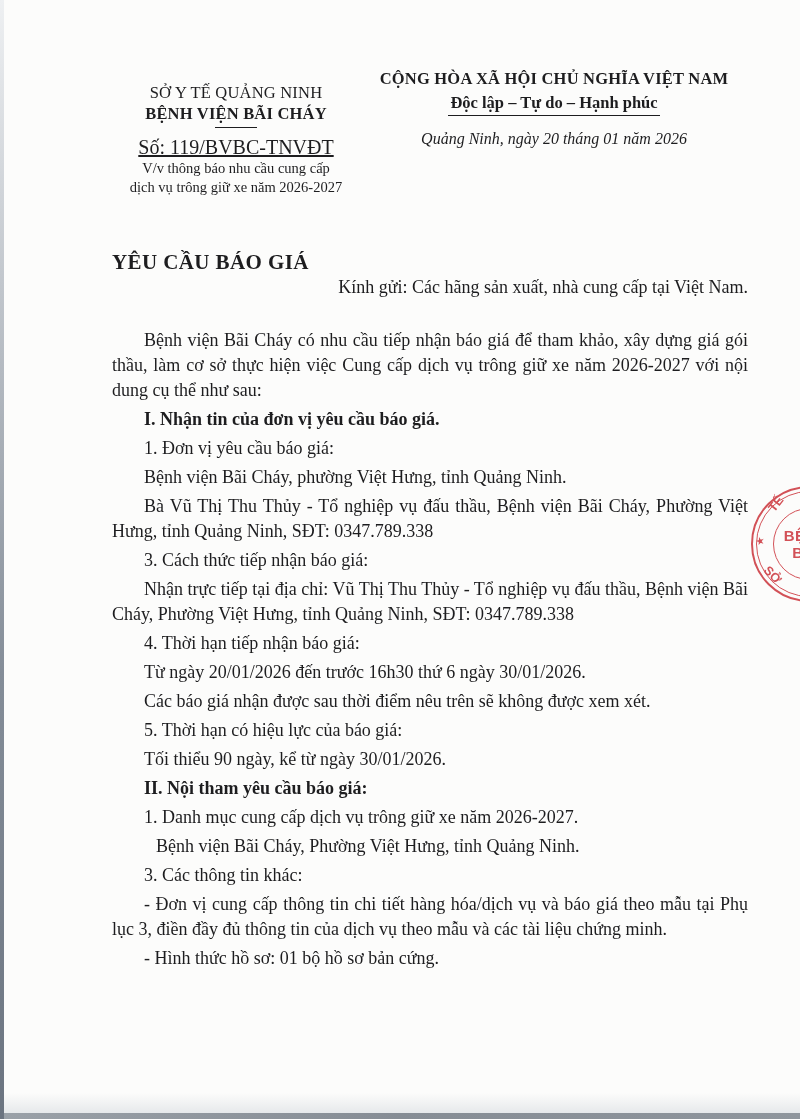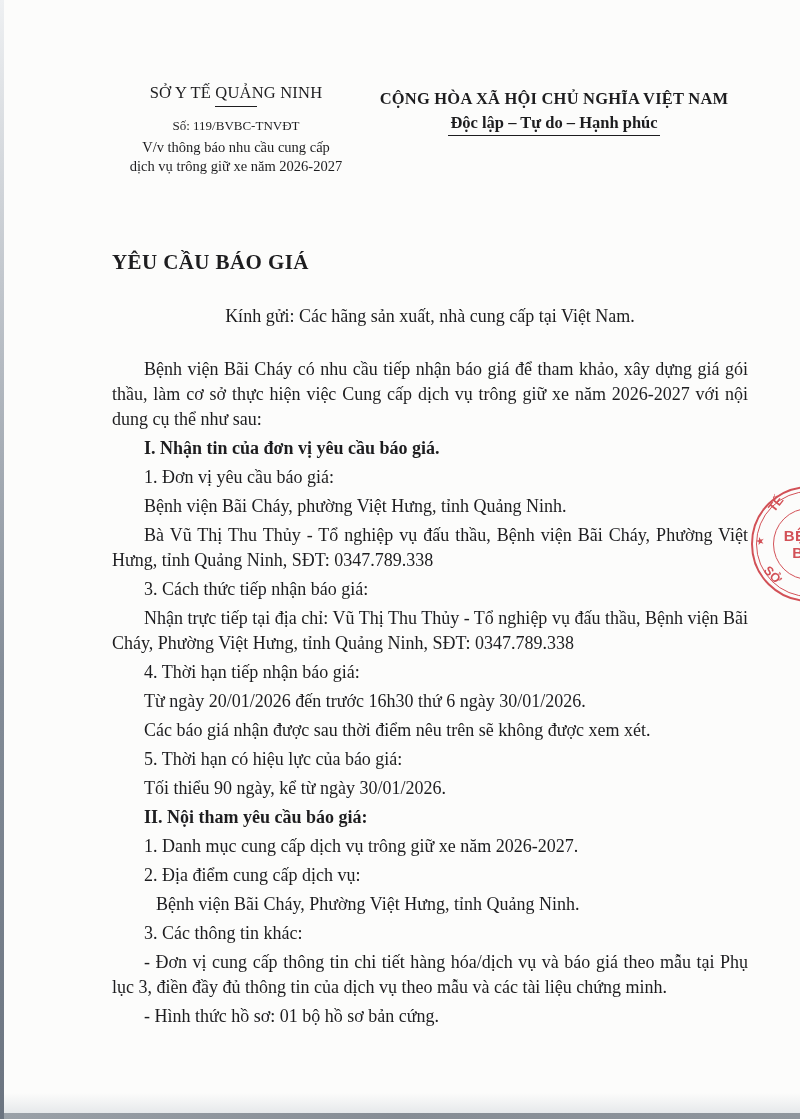--- a/index.html
+++ b/index.html
@@ -19,33 +19,33 @@
   }
   .scan-shade-bottom {
     position:absolute; left:0; bottom:6px; width:800px; height:20px;
     background:linear-gradient(180deg,rgba(210,215,220,0) 0%,rgba(203,209,215,.45) 100%);
   }
   
   .header-left { position:absolute; left:116px; top:82px; width:240px; text-align:center; }
   .dept { font-size:16.5px; line-height:21px; letter-spacing:.2px; }
   .org  { font-size:16.5px; line-height:21px; font-weight:bold; letter-spacing:.2px; }
   .org-underline { width:42px; border-bottom:1.6px solid #1d1d1f; margin:3px auto 9px; }
-  .doc-number { font-size:13px; line-height:20px; }
+  .doc-number { font-size:20px; line-height:20px;text-decoration:underline; }
   .subject { font-size:14.5px; line-height:18.5px; width:214px; margin:2px auto 12px; }
 
-  .header-right { position:absolute; left:358px; top:88px; width:392px; text-align:center; }
+  .header-right { position:absolute; left:358px; top:68px; width:392px; text-align:center; }
   .national { font-size:16.5px; line-height:22px; font-weight:bold; letter-spacing:.2px; }
   .motto { display:inline-block; font-size:16.5px; line-height:20px; font-weight:bold;
            border-bottom:1.8px solid #1d1d1f; padding:0 2px 2px; margin-top:3px; }
   .place-date { font-style:italic; font-size:16px; margin-top:14px; }
 
   
   .content { position:absolute; left:112px; top:250px; width:636px; }
   .doc-title { text-align:left; font-weight:bold; font-size:21px; line-height:25px; letter-spacing:.4px; }
-  .greeting  { text-align:center; font-size:18px; line-height:25px; margin-top:29px; }
+  .greeting  { text-align:right; font-size:18px; line-height:25px; }
   .doc-body  { margin-top:28px; font-size:18px; }
   .doc-body p { margin:0 0 4px; line-height:25px; text-align:justify; text-indent:32px; }
   .doc-body p.b  { font-weight:bold; }
   .doc-body p.in2 { text-indent:44px; }
 
   
   .stamp { position:absolute; left:751px; top:486px; width:116px; height:116px; opacity:.88;
            font-family:"Liberation Sans", sans-serif; }
   .stamp .ring-outer { position:absolute; inset:0; border:2.6px solid #cd3a41; border-radius:50%; }
   .stamp .ring-mid   { position:absolute; inset:5px; border:1.3px solid #cd3a41; border-radius:50%; }
@@ -59,51 +59,52 @@
   .stamp .rim-mid    { left:5px;  top:50px;  font-size:9px; transform:rotate(-15deg); }
   .stamp .rim-bottom { left:12px; top:82px;  transform:rotate(47deg); }
 </style>
 </head>
 <body>
 
 <div class="page">
 
   <div class="header-left">
     <div class="dept">SỞ Y TẾ QUẢNG NINH</div>
+    <div class="org">BỆNH VIỆN BÃI CHÁY</div>
     <div class="org-underline"></div>
     <div class="doc-number">Số: 119/BVBC-TNVĐT</div>
     <div class="subject">V/v thông báo nhu cầu cung cấp dịch vụ trông giữ xe năm 2026-2027</div>
   </div>
 
   <div class="header-right">
     <div class="national">CỘNG HÒA XÃ HỘI CHỦ NGHĨA VIỆT NAM</div>
     <div>
       <span class="motto">Độc lập – Tự do – Hạnh phúc</span>
     </div>
+    <div class="place-date">Quảng Ninh, ngày 20 tháng 01 năm 2026</div>
   </div>
 
   <div class="content">
     <div class="doc-title">YÊU CẦU BÁO GIÁ</div>
     <div class="greeting">Kính gửi: Các hãng sản xuất, nhà cung cấp tại Việt Nam.</div>
     <div class="doc-body">
       <p>Bệnh viện Bãi Cháy có nhu cầu tiếp nhận báo giá để tham khảo, xây dựng giá gói thầu, làm cơ sở thực hiện việc Cung cấp dịch vụ trông giữ xe năm 2026-2027 với nội dung cụ thể như sau:</p>
       <p class="b">I. Nhận tin của đơn vị yêu cầu báo giá.</p>
       <p>1. Đơn vị yêu cầu báo giá:</p>
       <p>Bệnh viện Bãi Cháy, phường Việt Hưng, tỉnh Quảng Ninh.</p>
       <p>Bà Vũ Thị Thu Thủy - Tổ nghiệp vụ đấu thầu, Bệnh viện Bãi Cháy, Phường Việt Hưng, tỉnh Quảng Ninh, SĐT: 0347.789.338</p>
       <p>3. Cách thức tiếp nhận báo giá:</p>
       <p>Nhận trực tiếp tại địa chỉ: Vũ Thị Thu Thủy - Tổ nghiệp vụ đấu thầu, Bệnh viện Bãi Cháy, Phường Việt Hưng, tỉnh Quảng Ninh, SĐT: 0347.789.338</p>
       <p>4. Thời hạn tiếp nhận báo giá:</p>
       <p>Từ ngày 20/01/2026 đến trước 16h30 thứ 6 ngày 30/01/2026.</p>
       <p>Các báo giá nhận được sau thời điểm nêu trên sẽ không được xem xét.</p>
       <p>5. Thời hạn có hiệu lực của báo giá:</p>
       <p>Tối thiểu 90 ngày, kể từ ngày 30/01/2026.</p>
       <p class="b">II. Nội tham yêu cầu báo giá:</p>
       <p>1. Danh mục cung cấp dịch vụ trông giữ xe năm 2026-2027.</p>
-      <p>2. Địa điểm cung cấp dịch vụ:</p>
       <p class="in2">Bệnh viện Bãi Cháy, Phường Việt Hưng, tỉnh Quảng Ninh.</p>
       <p>3. Các thông tin khác:</p>
       <p>- Đơn vị cung cấp thông tin chi tiết hàng hóa/dịch vụ và báo giá theo mẫu tại Phụ lục 3, điền đầy đủ thông tin của dịch vụ theo mẫu và các tài liệu chứng minh.</p>
       <p>- Hình thức hồ sơ: 01 bộ hồ sơ bản cứng.</p>
     </div>
   </div>
 
   <div class="stamp">
     <div class="ring-outer"></div>
     <div class="ring-mid"></div>

